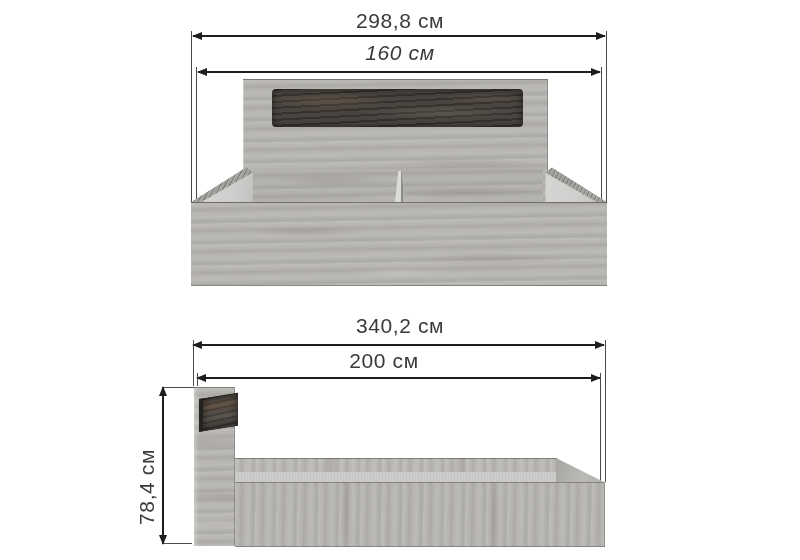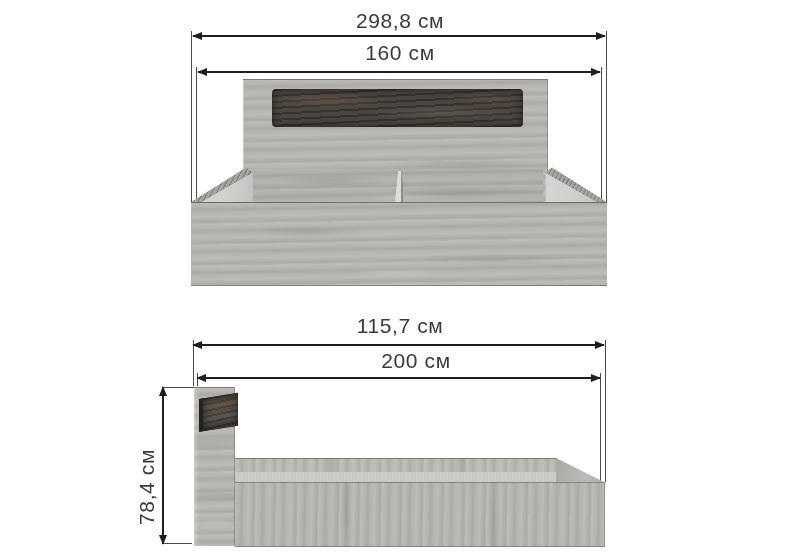--- a/index.html
+++ b/index.html
@@ -84,21 +84,21 @@
 <div class="canvas">
 
   <section>
 
     <div class="dim-label" style="left:400px;top:9px;">298,8 см</div>
     <div class="dim-line" style="left:193px;top:35px;width:412px;">
       <span class="arr left"></span>
       <span class="arr right"></span>
     </div>
 
-    <div class="dim-label" style="left:400px;top:41px;">160 см</div>
+    <div class="dim-label" style="left:400px;top:41px;font-style:italic;">160 см</div>
     <div class="dim-line" style="left:198px;top:71px;width:402px;">
       <span class="arr left"></span>
       <span class="arr right"></span>
     </div>
 
     <div class="ext-line" style="left:191px;top:31px;height:171px;"></div>
     <div class="ext-line" style="left:196px;top:67px;height:135px;"></div>
     <div class="ext-line" style="left:601px;top:67px;height:135px;"></div>
     <div class="ext-line" style="left:606px;top:31px;height:171px;"></div>
 
@@ -121,27 +121,27 @@
          clip-path:polygon(98% 98%, 1% 4.7%, 1% 98%);"></div>
     <div class="abs rail-edge" style="left:544px;top:165px;width:64px;height:38px;
          clip-path:polygon(100% 99.5%, 12.5% 6.6%, 1.6% 19.7%, 84.4% 99.5%);"></div>
 
     <div class="abs wood-h" style="left:191px;top:202px;width:416px;height:82px;
          border-top:1px solid rgba(45,42,38,.5);border-bottom:1px solid rgba(45,42,38,.35);"></div>
   </section>
 
   <section>
 
-    <div class="dim-label" style="left:400px;top:314px;">115,7 см</div>
+    <div class="dim-label" style="left:400px;top:314px;">340,2 см</div>
     <div class="dim-line" style="left:193px;top:344px;width:411px;">
       <span class="arr left"></span>
       <span class="arr right"></span>
     </div>
 
-    <div class="dim-label" style="left:416px;top:349px;">200 см</div>
+    <div class="dim-label" style="left:384px;top:349px;">200 см</div>
     <div class="dim-line" style="left:197px;top:377px;width:403px;">
       <span class="arr left"></span>
       <span class="arr right"></span>
     </div>
 
     <div class="ext-line" style="left:193px;top:340px;height:46px;"></div>
     <div class="ext-line" style="left:197px;top:373px;height:13px;"></div>
     <div class="ext-line" style="left:600px;top:373px;height:109px;"></div>
     <div class="ext-line" style="left:605px;top:340px;height:142px;"></div>
 

